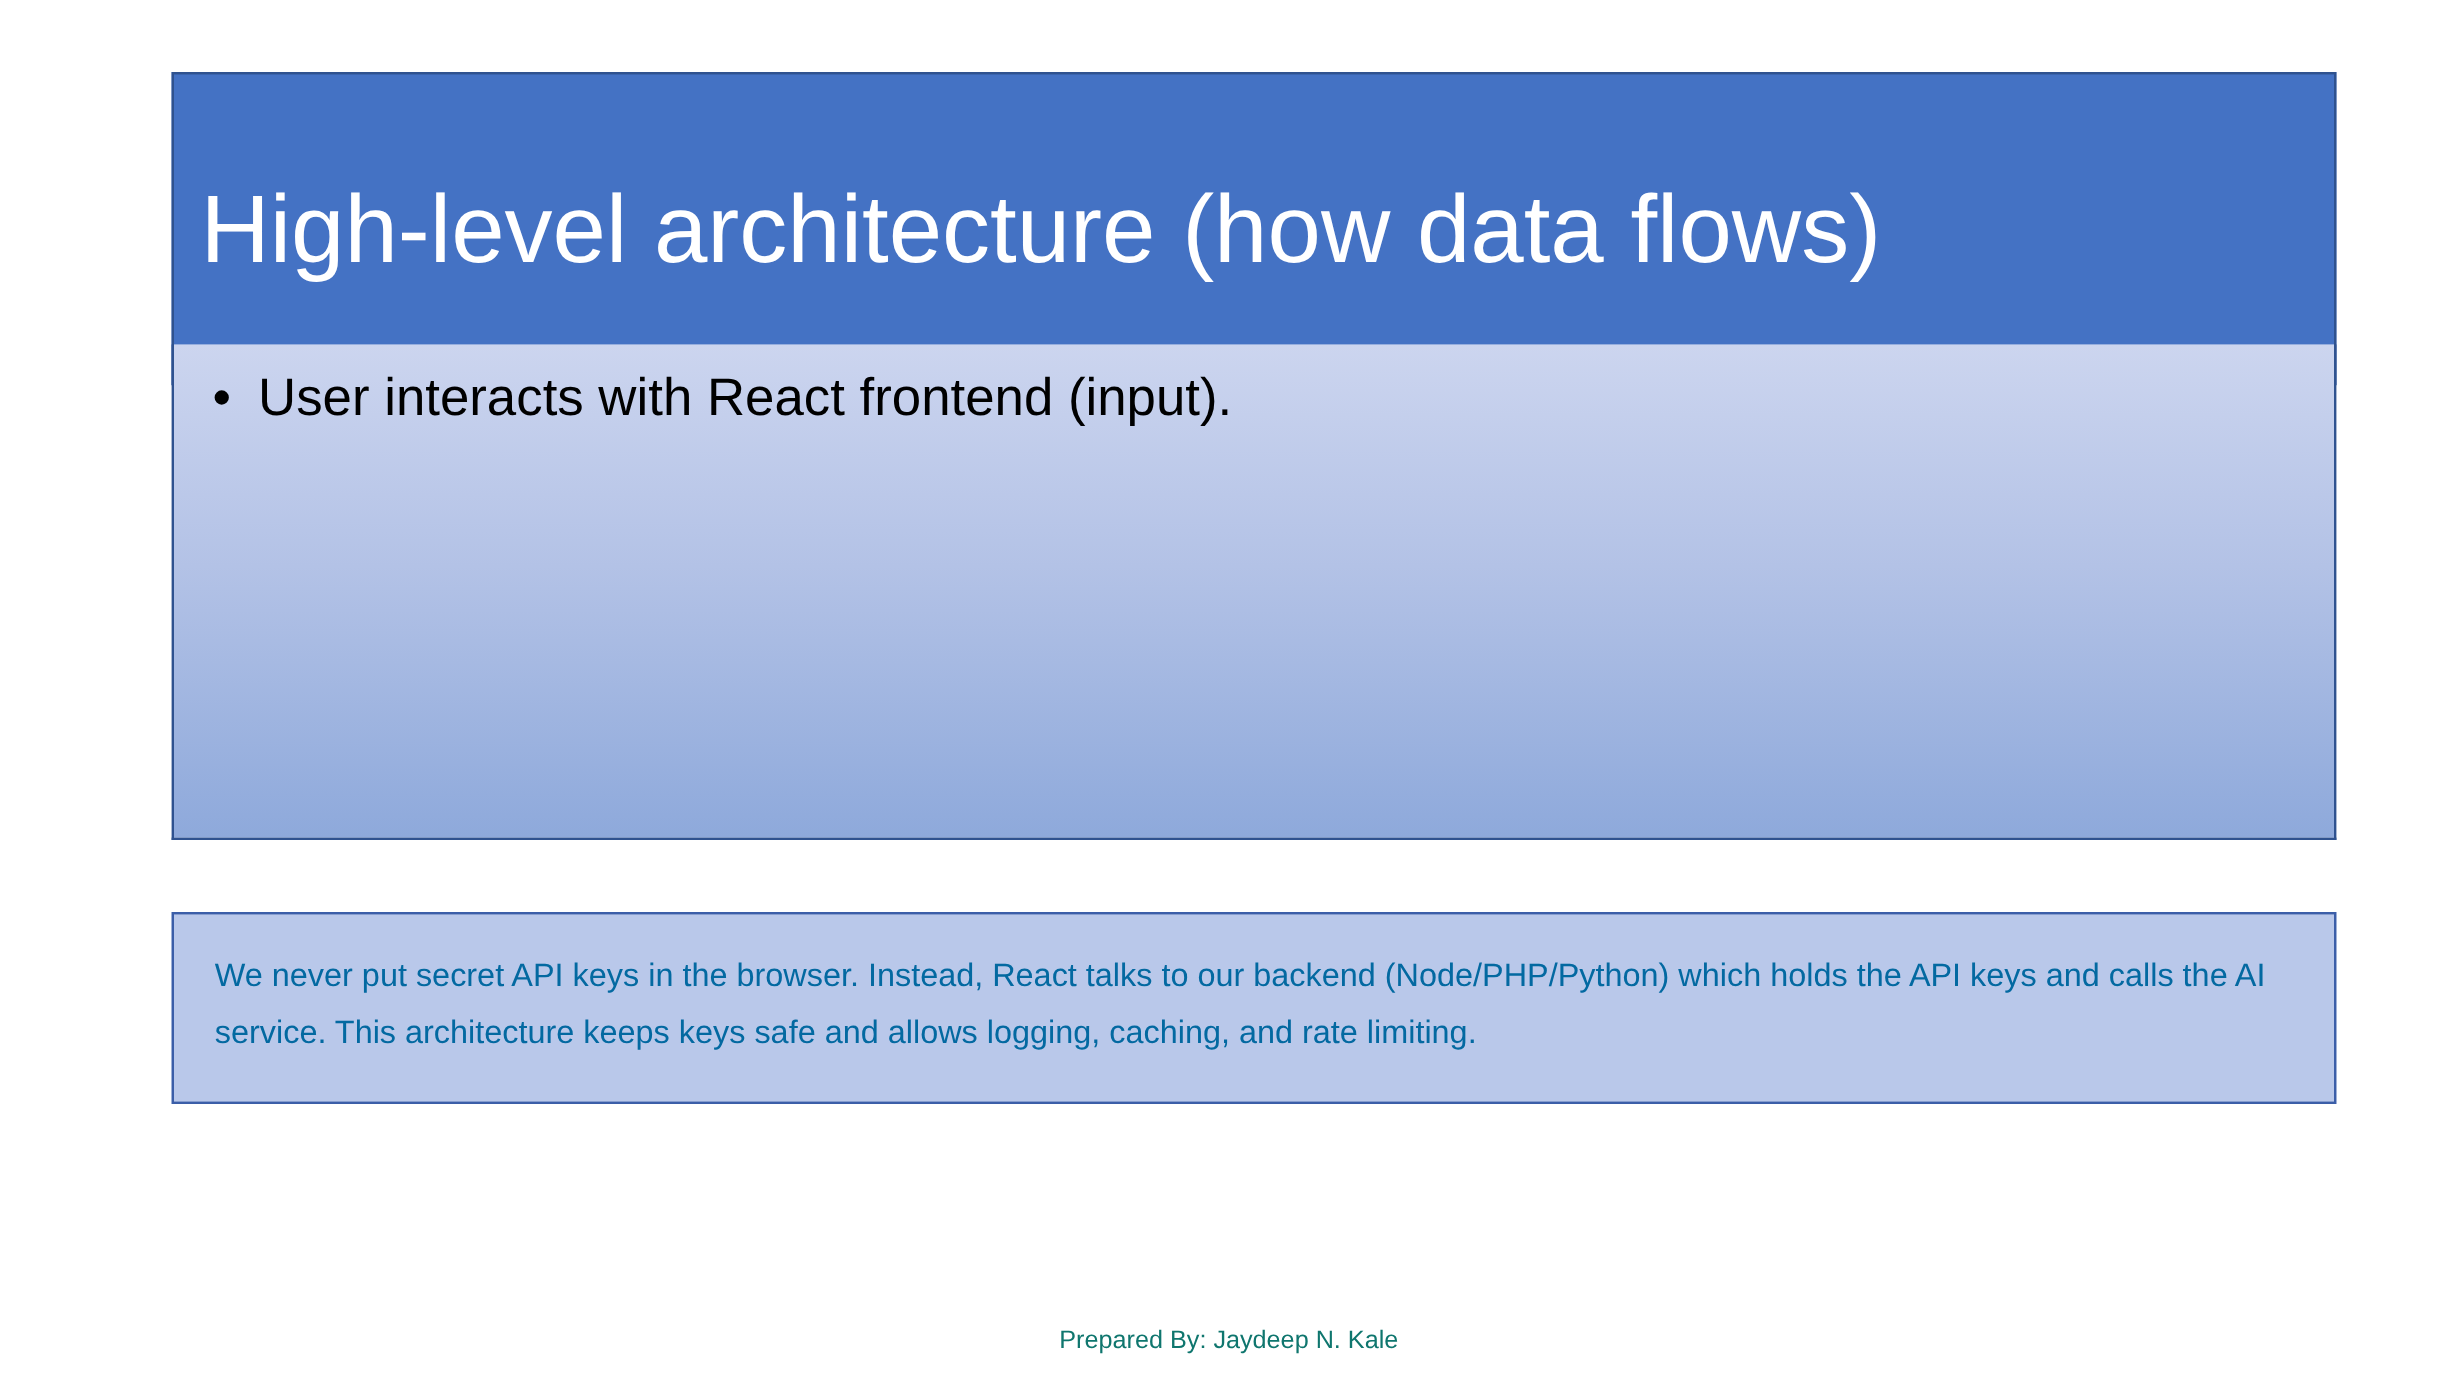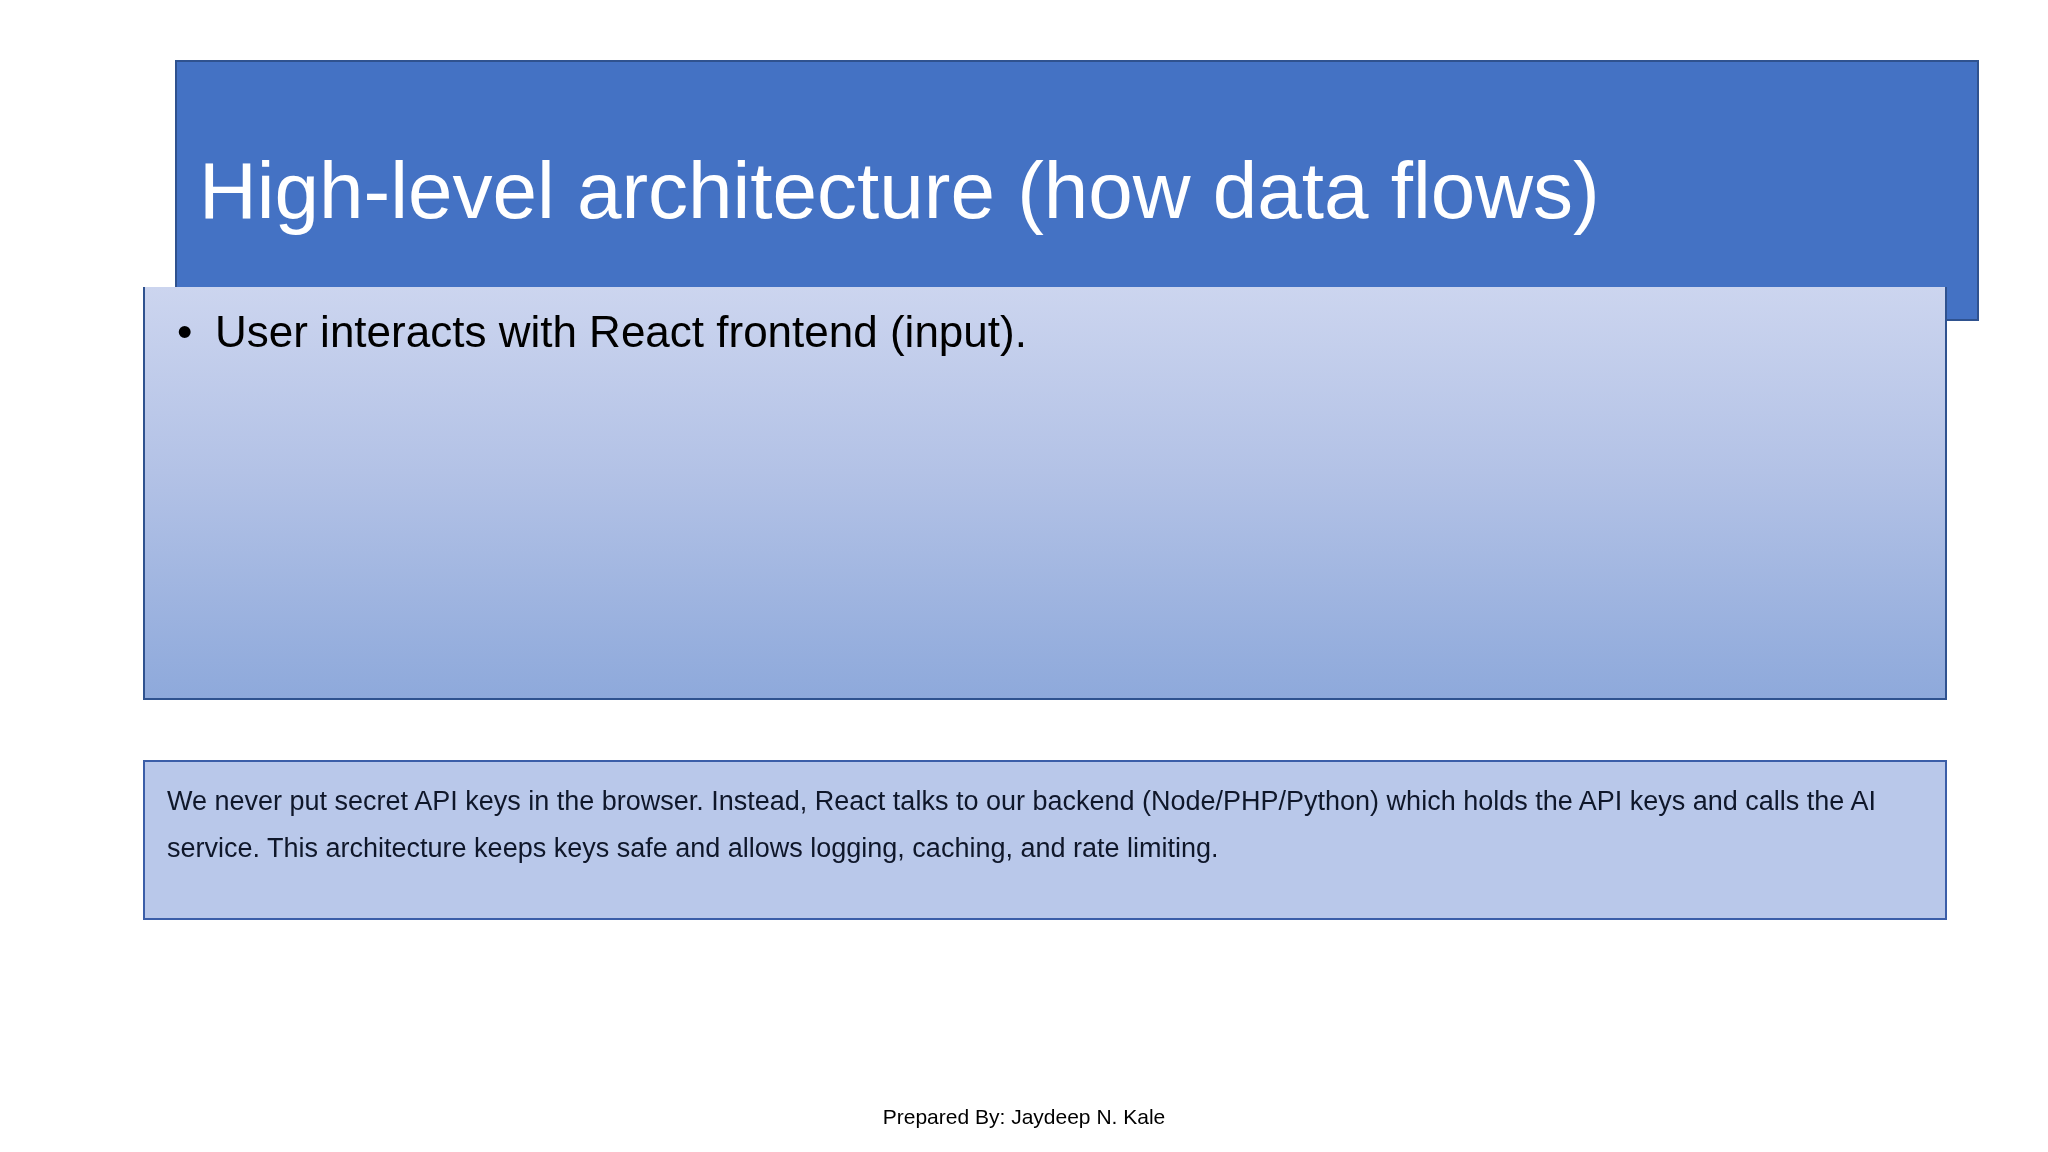--- a/index.html
+++ b/index.html
@@ -19,21 +19,20 @@
     position: absolute;
     left: 143px;
     top: 60px;
     width: 1804px;
     height: 261px;
     background: #4472c4;
     border: 2px solid #2f528f;
     box-sizing: border-box;
     display: flex;
     align-items: center;
-    margin-left: 32px;
   }
   .title-box h1 {
     margin: 0;
     padding: 0 30px 0 22px;
     font-size: 80px;
     font-weight: 400;
     color: #ffffff;
     letter-spacing: 0px;
     line-height: 1.1;
     white-space: nowrap;
@@ -73,36 +72,36 @@
     position: absolute;
     left: 143px;
     top: 760px;
     width: 1804px;
     height: 160px;
     background: #b9c8ea;
     border: 2px solid #3b5ea8;
     box-sizing: border-box;
   }
   .note-box p {
-    margin: 0;
+    margin: 12px;
     padding: 16px 22px;
     font-size: 27px;
     line-height: 47px;
-    color: #0f172a;
+    color: #0369a1;
   }
   .slide-footer {
     position: absolute;
     left: 0;
     top: 1105px;
     width: 2048px;
     text-align: center;
   }
   .slide-footer span {
     font-size: 21px;
-    color: #000000;
+    color: #0f766e;
   }
 </style>
 </head>
 <body>
 
 <div class="slide">
 
   <header class="title-box">
     <h1>High-level architecture (how data flows)</h1>
   </header>

